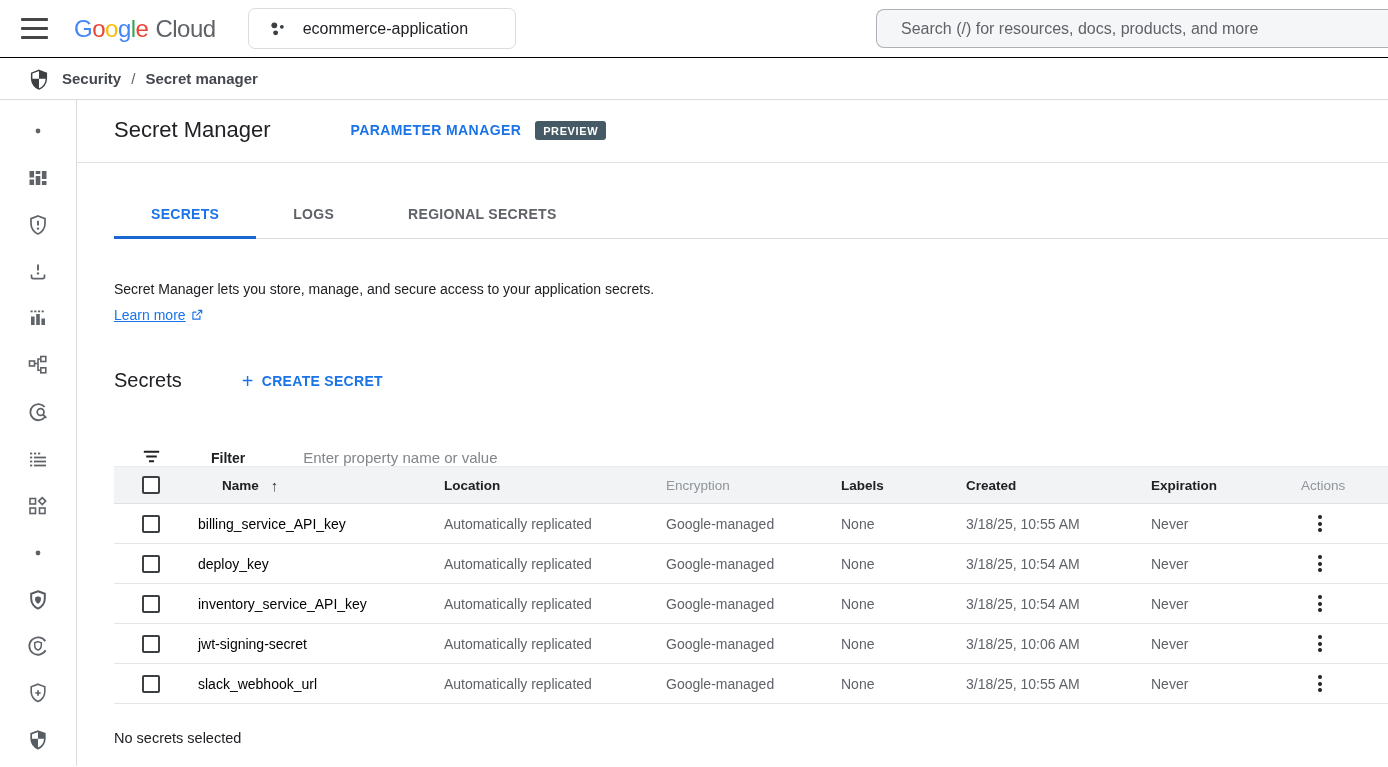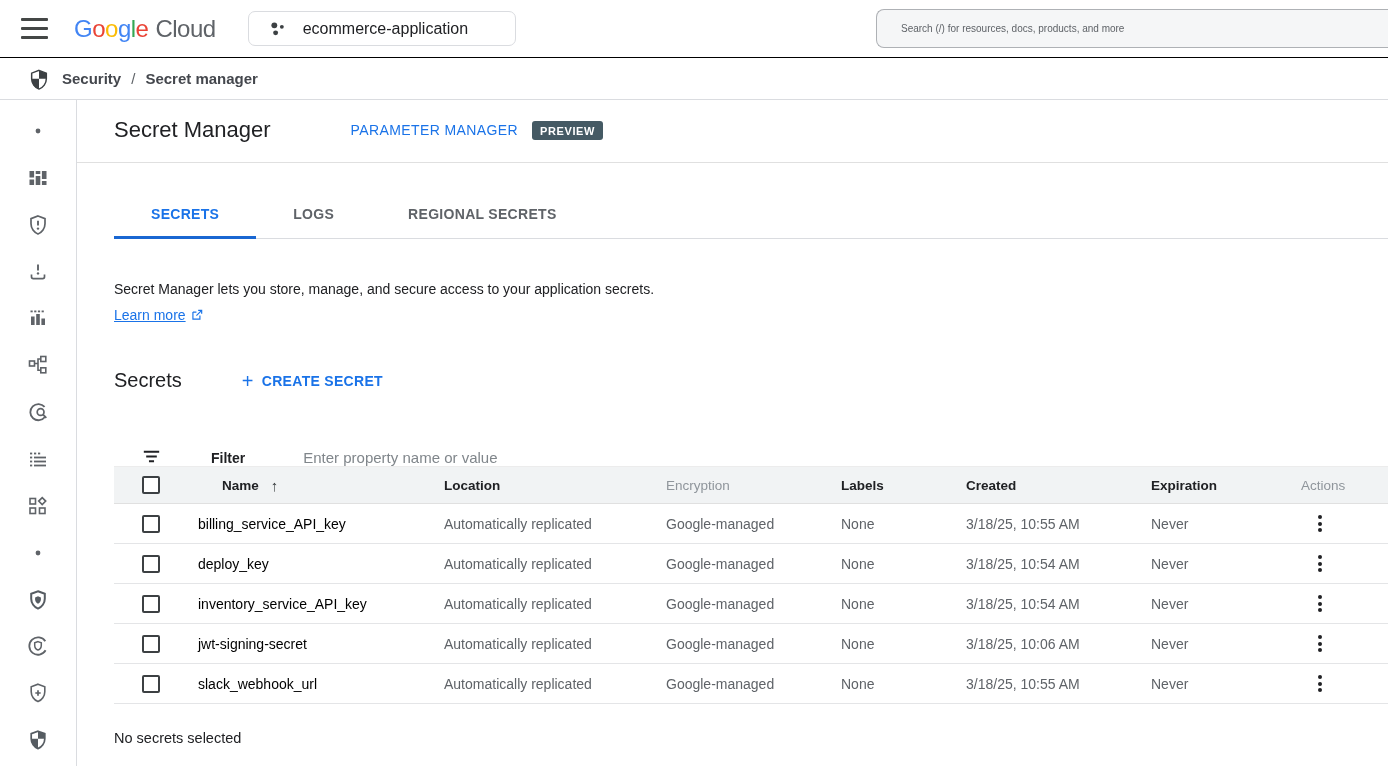--- a/index.html
+++ b/index.html
@@ -7,28 +7,28 @@
               font-family:"Liberation Sans", sans-serif; color:#202124; }
 
   
   .topbar { height:58px; display:flex; align-items:center; border-bottom:1px solid #000000; background:#fff; }
   .hamburger { width:48px; height:48px; margin-left:10px; display:flex; flex-direction:column;
                justify-content:center; align-items:center; gap:6px; cursor:pointer; background:none; border:none; }
   .hamburger span { display:block; width:27px; height:3px; background:#444746; border-radius:1px; }
   .logo { display:flex; align-items:baseline; margin-left:16px; font-size:24px; letter-spacing:-0.5px; }
   .logo .gletters span { font-weight:500; }
   .logo .cloud { color:#5f6368; margin-left:7px; font-weight:400; }
-  .project-btn { margin-left:32px; height:35px; min-width:268px; display:flex; align-items:center;
+  .project-btn { margin-left:32px; height:41px; min-width:268px; display:flex; align-items:center;
                  border:1px solid #dadce0; border-radius:7px; background:#fff; padding:0 18px; cursor:pointer; }
   .project-btn svg { margin-right:14px; }
   .project-name { font-size:16px; color:#202124; }
   .search-box { margin-left:auto; margin-right:0; width:512px; height:39px; border:1px solid #aeb1b5;
                 border-right:none; border-radius:8px 0 0 8px; background:#f5f6f7; display:flex; align-items:center; }
   .search-box input { border:none; outline:none; background:transparent; width:100%; padding:0 24px;
-                      font-size:10px; color:#5f6368; font-family:"Liberation Sans", sans-serif; }
+                      font-size:16px; color:#5f6368; font-family:"Liberation Sans", sans-serif; }
   .search-box input::placeholder { color:#5f6368; opacity:1; }
 
   
   .crumbbar { height:42px; display:flex; align-items:center; border-bottom:1px solid #dadce0; padding-left:28px; }
   .crumbbar .crumb-icon { margin-right:12px; display:flex; }
   .crumb-text { font-size:15px; font-weight:700; color:#44474d; }
   .crumb-sep { font-size:15px; color:#5f6368; margin:0 10px; font-weight:400; }
   .crumb-page { font-size:15px; font-weight:700; color:#44474d; cursor:default; }
   .crumb-section { cursor:pointer; }
 
@@ -36,21 +36,21 @@
   .layout { display:flex; height:666px; }
   .sidebar { width:77px; border-right:1px solid #dadce0; padding-top:10px; display:flex;
              flex-direction:column; align-items:center; flex-shrink:0; }
   .sidebar-item { width:44px; height:42px; margin-bottom:5px; display:flex; align-items:center;
                   justify-content:center; cursor:pointer; border-radius:21px; }
   .content { flex:1; position:relative; }
 
   
   .page-header { display:flex; align-items:center; padding:17px 0 0 37px; }
   .page-title { font-size:22px; font-weight:400; color:#202124; }
-  .param-link { margin-left:80px; font-size:14px; font-weight:400; letter-spacing:0.4px;
+  .param-link { margin-left:80px; font-size:14px; font-weight:700; letter-spacing:0.4px;
                 color:#1a73e8; text-decoration:none; cursor:pointer; }
   .preview-badge { margin-left:14px; background:#455a64; color:#fff; font-size:11px; font-weight:700;
                    letter-spacing:0.6px; padding:4px 8px 3px; border-radius:3px; }
   .header-divider { margin-top:19px; border-bottom:1px solid #e0e0e0; }
 
   
   .tabs { display:flex; margin:28px 0 0 37px; border-bottom:1px solid #dadce0; }
   .tab { height:48px; padding:0 37px; display:flex; align-items:center; font-size:14px; font-weight:700;
          letter-spacing:0.3px; color:#5f6368; cursor:pointer; border-bottom:3px solid transparent; margin-bottom:-1px; }
   .tab.active { color:#1a73e8; border-bottom-color:#1967d2; }

